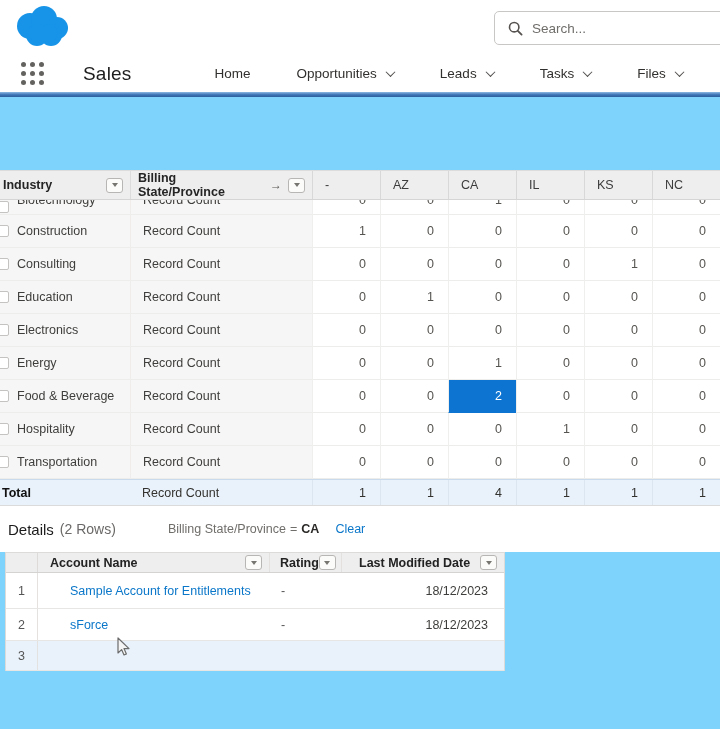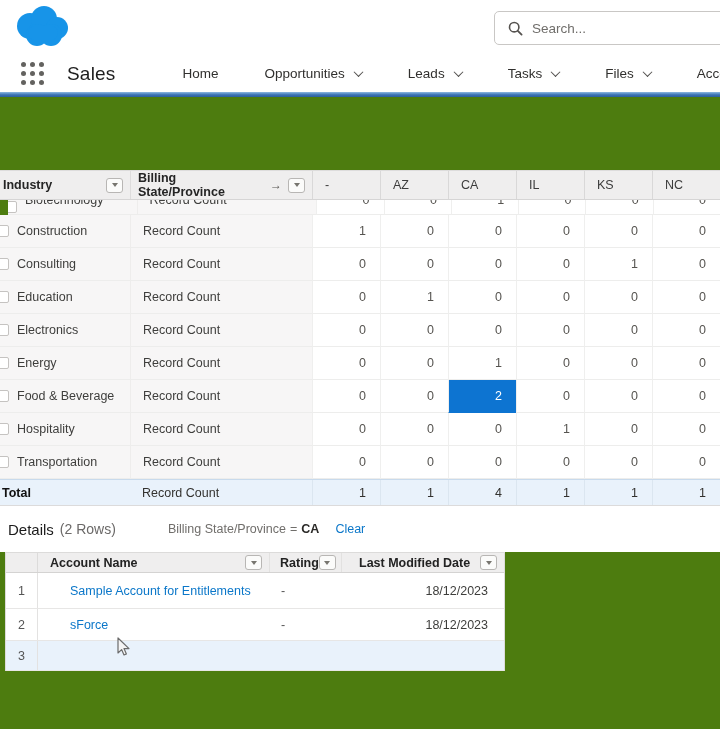--- a/index.html
+++ b/index.html
@@ -1,30 +1,30 @@
 <!DOCTYPE html>
 <html><head>
 <meta charset="utf-8">
 <style>
   * { margin:0; padding:0; box-sizing:border-box; }
   html,body { background:#fff; }
   body { font-family:"Liberation Sans", sans-serif; }
-  .canvas { position:relative; width:720px; height:729px; background:#4d7c0f; overflow:hidden; }
+  .canvas { position:relative; width:720px; height:729px; background:#7dd3fc; overflow:hidden; }
 
   
   .topbar { position:absolute; top:0; left:0; width:720px; height:55px; background:#fff; }
   .cloud { position:absolute; left:10px; top:4px; }
   .searchbox { position:absolute; left:494px; top:11px; width:232px; height:34px;
     border:1px solid #c9c7c5; border-radius:5px; background:#fff;
     display:flex; align-items:center; gap:9px; padding-left:13px;
     color:#706e6b; font-size:13.5px; }
 
   
   .navbar { position:absolute; top:55px; left:0; width:720px; height:37px; background:#fff;
-    display:flex; align-items:center; }
+    display:flex; align-items:center;gap:16px; }
   .waffle { margin-left:21px; display:grid; grid-template-columns:repeat(3,5px); grid-gap:4px; cursor:pointer; }
   .waffle i { width:5px; height:5px; border-radius:50%; background:#63625f; }
   .appname { margin-left:23px; font-size:19px; color:#1d1d1d; letter-spacing:.2px; }
   .navitems { display:flex; align-items:center; margin-left:44px; gap:0; }
   .navitem { display:flex; align-items:center; font-size:13.5px; color:#31302e; padding:0 23px; white-space:nowrap; }
   .chev { width:7px; height:7px; border-right:1.6px solid #514f4d; border-bottom:1.6px solid #514f4d;
     transform:rotate(45deg) translate(-1px,-1px); margin-left:10px; display:inline-block; }
 
   .brandline { position:absolute; top:92px; left:0; width:720px; height:5px;
     background:linear-gradient(#8db9e4 0%, #3c74b5 55%, #2d5f9d 100%); }
@@ -50,21 +50,21 @@
   .ficon i { width:0; height:0; border-left:3.5px solid transparent; border-right:3.5px solid transparent;
     border-top:4px solid #77756f; }
 
   .prow { display:flex; height:33px; font-size:12.5px; color:#3e3e3c; background:#fff; }
   .c { display:flex; align-items:center; height:100%; border-bottom:1px solid #ededec; }
   .ind { width:130px; background:#f7f6f6; position:relative; padding-left:17px; }
   .cb { position:absolute; left:-4px; top:50%; margin-top:-6px; width:13px; height:12px;
     background:#fff; border:1px solid #c5c3c1; border-radius:2px; }
   .rc { width:182px; background:#f7f6f6; padding-left:12px; border-left:1px solid #eeedec; }
   .v { width:68px; justify-content:flex-end; padding-right:14px; border-left:1px solid #efefee; color:#565450; }
-  .clip { height:15px; overflow:hidden;margin-left:8px; }
+  .clip { height:15px; overflow:hidden; }
   .clip .ct { position:relative; top:-7px; }
   .hl { background:#0d74d1 !important; color:#fff !important; border-bottom:1px solid #0d74d1; }
 
   .ptotal { display:flex; height:27px; background:#e9f2fb; border-top:1px solid #c8daec;
     border-bottom:1px solid #dcdbdb; font-size:12.5px; align-items:center; color:#33322f; }
   .t-ind { width:130px; font-weight:bold; color:#111; padding-left:2px; display:flex; align-items:center; height:100%; }
   .t-rc { width:182px; padding-left:12px; display:flex; align-items:center; height:100%; }
   .t-v { width:68px; display:flex; align-items:center; height:100%; justify-content:flex-end;
     padding-right:14px; border-left:1px solid #dbe6f0; }
 

